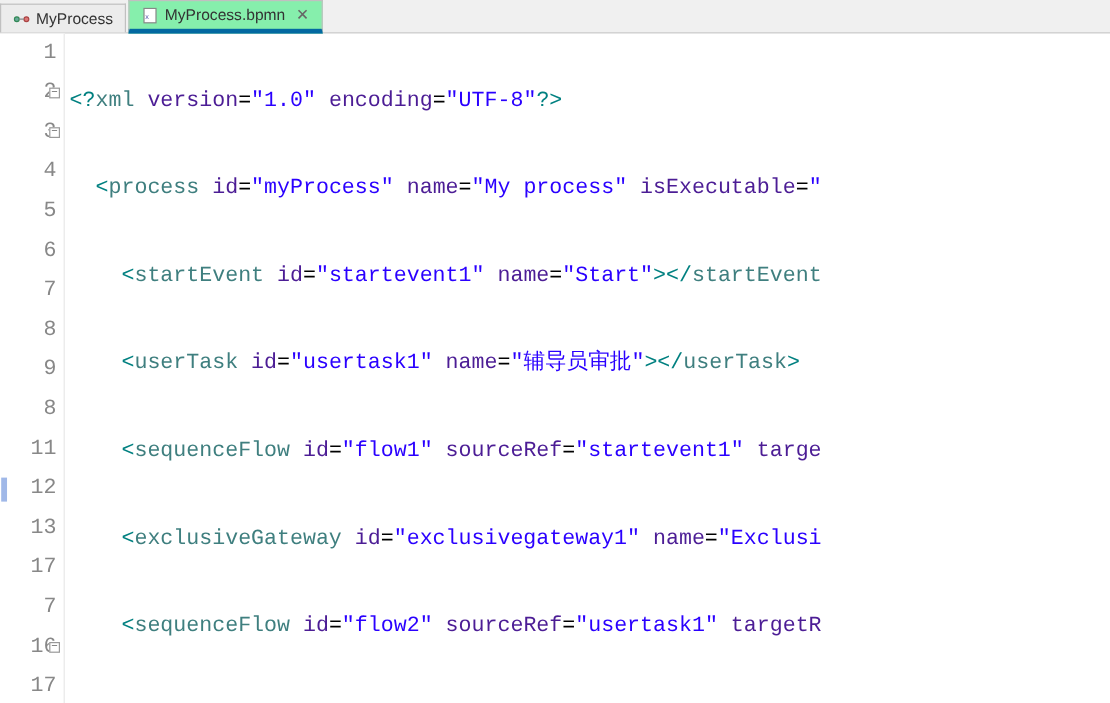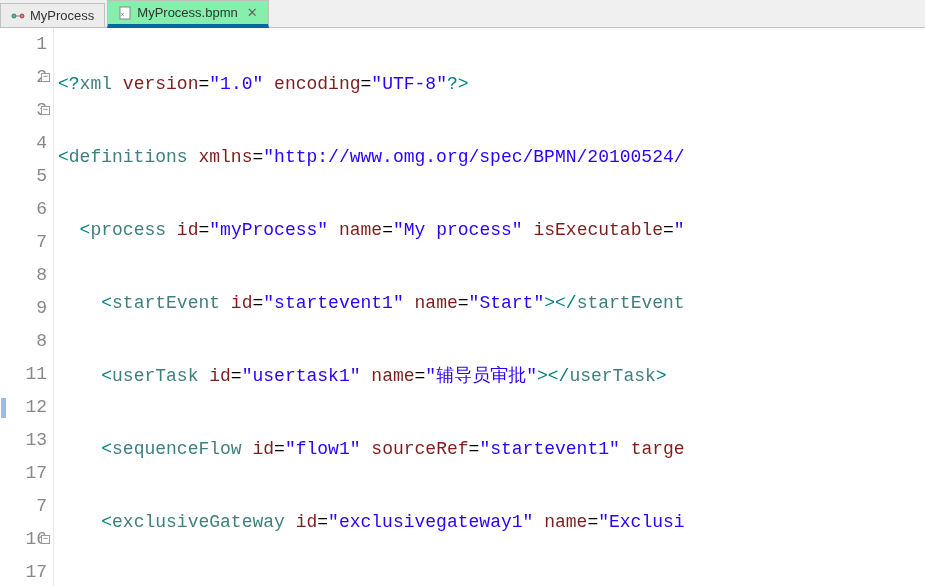--- a/index.html
+++ b/index.html
@@ -100,21 +100,21 @@
       padding-left: 4px;
       white-space: pre;
       overflow: hidden;
     }
     .code-line {
       height: 33px;
       line-height: 33px;
     }
     .c-punc { color: #008080; }
     .c-tag { color: #3f7f7f; margin-top: 40px; }
-    .c-attr { color: #7f1d1d; }
+    .c-attr { color: #4c1d95; }
     .c-eq { color: #000000; }
     .c-str { color: #2a00ff; }
     .c-pi { color: #008080; }
     .c-q { color: #2a00ff; }
   </style>
 </head>
 <body>
 
 <div class="tab-bar">
   <div class="tab">
@@ -175,21 +175,20 @@
     <div class="gutter-line"><span>11</span></div>
     <div class="gutter-line"><span>12</span></div>
     <div class="gutter-line"><span>13</span></div>
     <div class="gutter-line"><span>17</span></div>
     <div class="gutter-line"><span>7</span></div>
     <div class="gutter-line"><span>16</span><span class="fold-marker">−</span></div>
     <div class="gutter-line"><span>17</span></div>
   </div>
   <div class="code">
     <div class="code-line"><span class="c-pi">&lt;?</span><span class="c-tag">xml </span><span class="c-attr">version</span><span class="c-eq">=</span><span class="c-q">"</span><span class="c-str">1.0</span><span class="c-q">"</span> <span class="c-attr">encoding</span><span class="c-eq">=</span><span class="c-q">"</span><span class="c-str">UTF-8</span><span class="c-q">"</span><span class="c-pi">?&gt;</span></div>
-    <div class="code-line"><span class="c-punc">&lt;</span><span class="c-tag">definitions </span><span class="c-attr">xmlns</span><span class="c-eq">=</span><span class="c-q">"</span><span class="c-str">http://www.omg.org/spec/BPMN/20100524/</span></div>
     <div class="code-line"><span>  </span><span class="c-punc">&lt;</span><span class="c-tag">process </span><span class="c-attr">id</span><span class="c-eq">=</span><span class="c-q">"</span><span class="c-str">myProcess</span><span class="c-q">"</span> <span class="c-attr">name</span><span class="c-eq">=</span><span class="c-q">"</span><span class="c-str">My process</span><span class="c-q">"</span> <span class="c-attr">isExecutable</span><span class="c-eq">=</span><span class="c-q">"</span></div>
     <div class="code-line"><span>    </span><span class="c-punc">&lt;</span><span class="c-tag">startEvent </span><span class="c-attr">id</span><span class="c-eq">=</span><span class="c-q">"</span><span class="c-str">startevent1</span><span class="c-q">"</span> <span class="c-attr">name</span><span class="c-eq">=</span><span class="c-q">"</span><span class="c-str">Start</span><span class="c-q">"</span><span class="c-punc">&gt;</span><span class="c-punc">&lt;/</span><span class="c-tag">startEvent</span></div>
     <div class="code-line"><span>    </span><span class="c-punc">&lt;</span><span class="c-tag">userTask </span><span class="c-attr">id</span><span class="c-eq">=</span><span class="c-q">"</span><span class="c-str">usertask1</span><span class="c-q">"</span> <span class="c-attr">name</span><span class="c-eq">=</span><span class="c-q">"</span><span class="c-str">辅导员审批</span><span class="c-q">"</span><span class="c-punc">&gt;</span><span class="c-punc">&lt;/</span><span class="c-tag">userTask</span><span class="c-punc">&gt;</span></div>
     <div class="code-line"><span>    </span><span class="c-punc">&lt;</span><span class="c-tag">sequenceFlow </span><span class="c-attr">id</span><span class="c-eq">=</span><span class="c-q">"</span><span class="c-str">flow1</span><span class="c-q">"</span> <span class="c-attr">sourceRef</span><span class="c-eq">=</span><span class="c-q">"</span><span class="c-str">startevent1</span><span class="c-q">"</span> <span class="c-attr">targe</span></div>
     <div class="code-line"><span>    </span><span class="c-punc">&lt;</span><span class="c-tag">exclusiveGateway </span><span class="c-attr">id</span><span class="c-eq">=</span><span class="c-q">"</span><span class="c-str">exclusivegateway1</span><span class="c-q">"</span> <span class="c-attr">name</span><span class="c-eq">=</span><span class="c-q">"</span><span class="c-str">Exclusi</span></div>
     <div class="code-line"><span>    </span><span class="c-punc">&lt;</span><span class="c-tag">sequenceFlow </span><span class="c-attr">id</span><span class="c-eq">=</span><span class="c-q">"</span><span class="c-str">flow2</span><span class="c-q">"</span> <span class="c-attr">sourceRef</span><span class="c-eq">=</span><span class="c-q">"</span><span class="c-str">usertask1</span><span class="c-q">"</span> <span class="c-attr">targetR</span></div>
     
     
     
     

